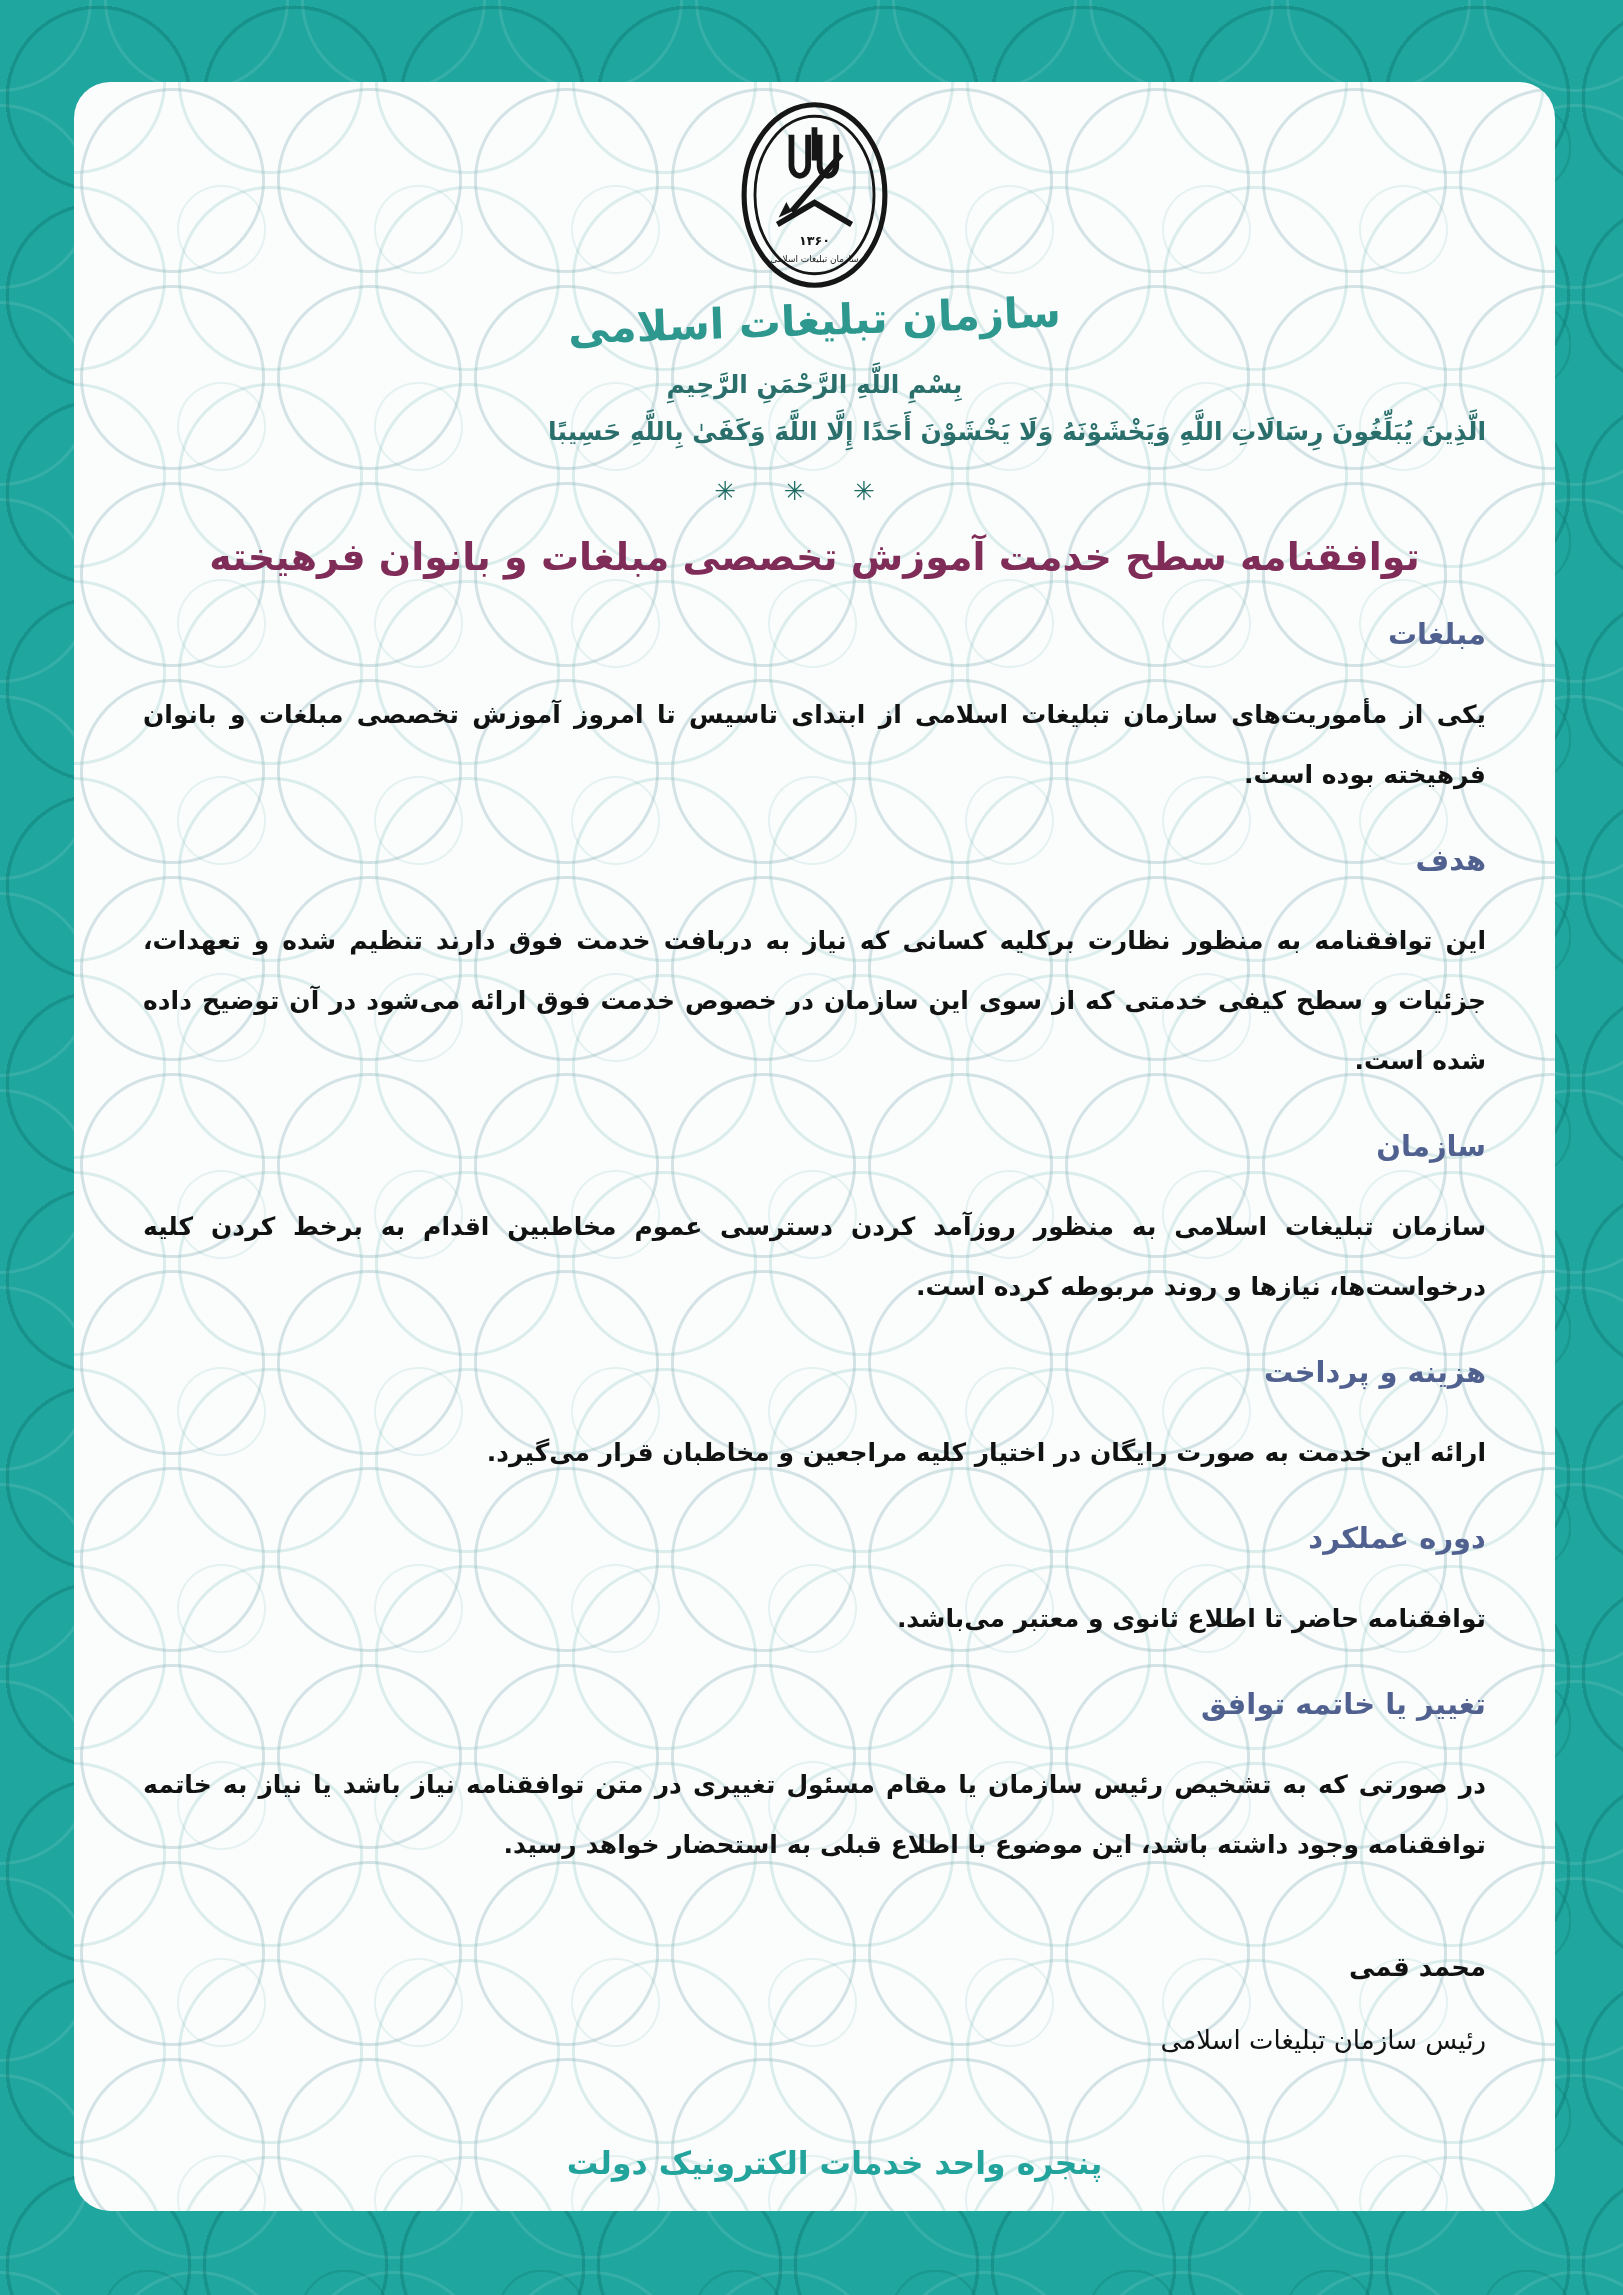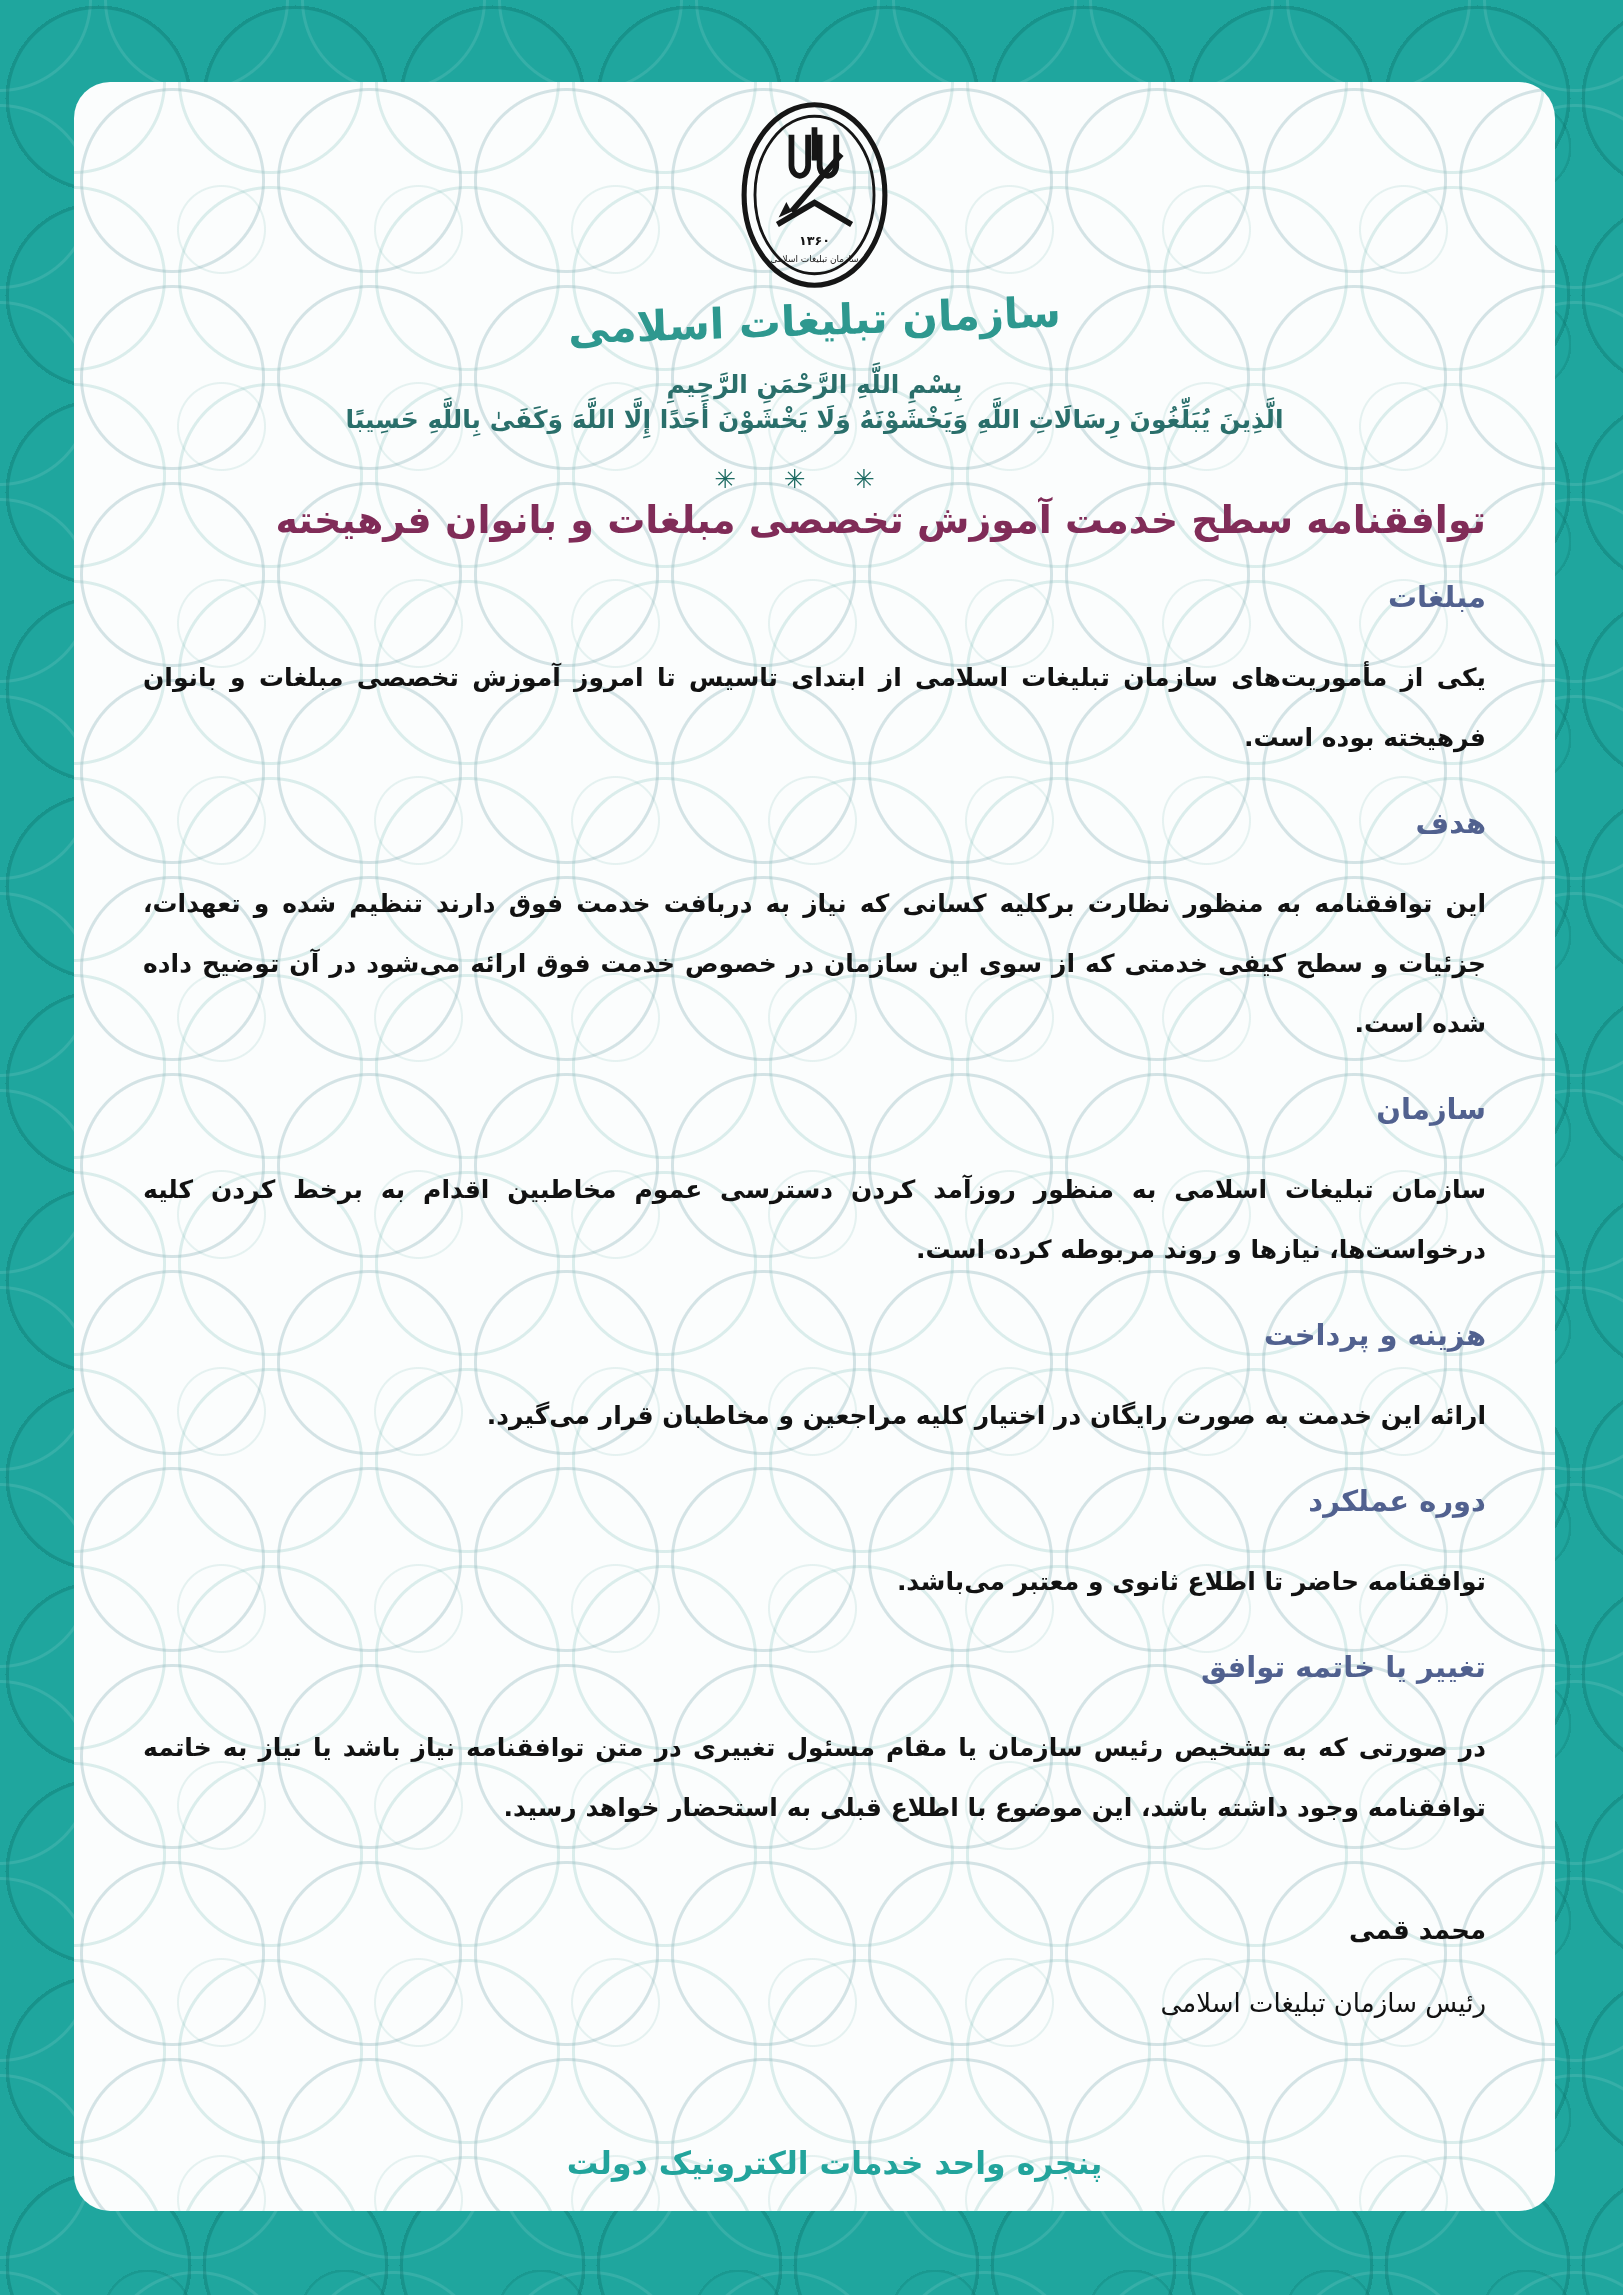--- a/index.html
+++ b/index.html
@@ -55,36 +55,36 @@
     letter-spacing: 0.7px;
   }
   
   .bismillah {
     margin-top: 25px;
     text-align: center;
     font-size: 25px; font-weight: bold;
     color: #2A6F6B;
   }
   .verse {
-    margin-top: 6px;
-    text-align: center;
+    margin-top: 18px;
     font-size: 25px; font-weight: bold;
     color: #2A6F6B;
   }
   .divider {
     margin-top: 30px;
     text-align: center;
     font-size: 26px;
     letter-spacing: 19.7px;
     color: #1E6B63;
     text-indent: 19.7px;
   }
   
   .doc-title {
-    margin-top: 4px;
+    margin-top: 29px;
+    text-align: center;
     font-size: 38px;
     font-weight: bold;
     color: #802C58;
   }
   
   .section-heading {
     margin-top: 38px;
     text-align: right;
     font-size: 29px;
     font-weight: bold;

